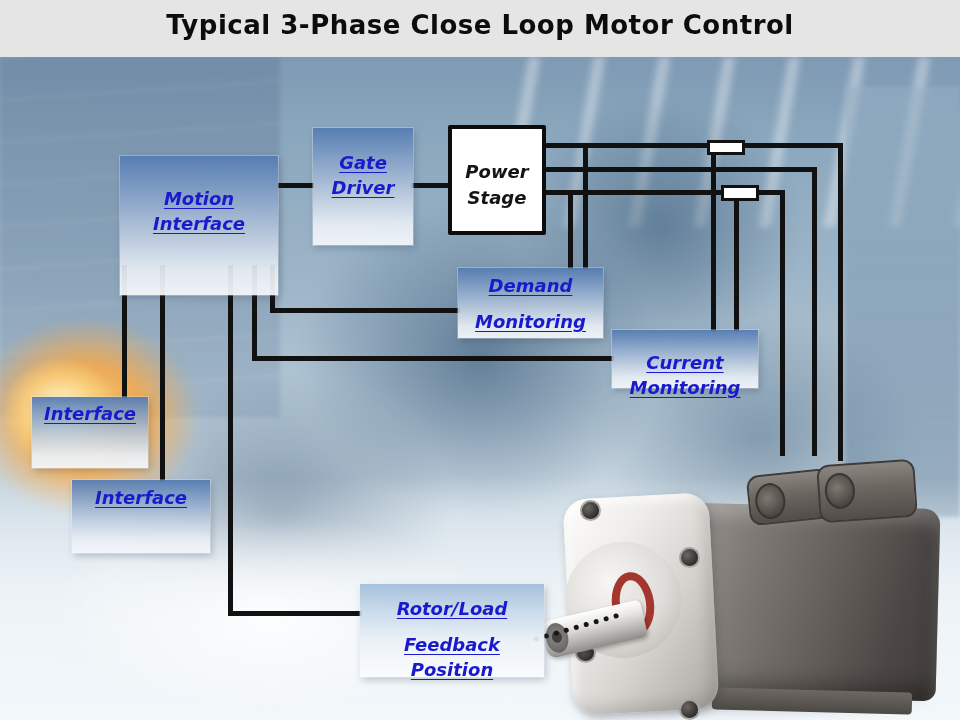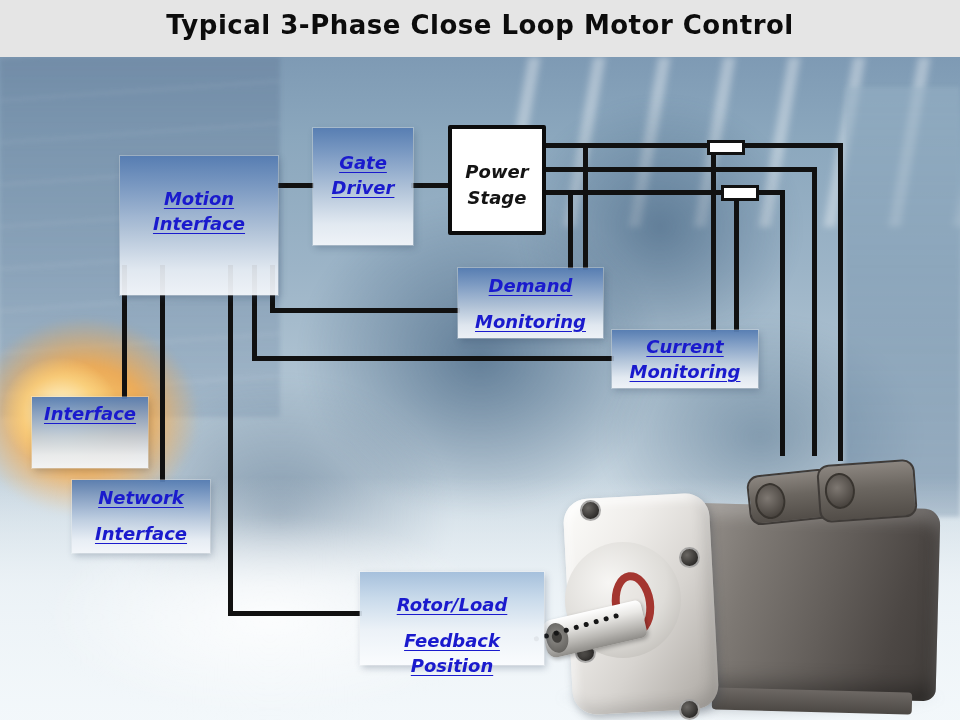--- a/index.html
+++ b/index.html
@@ -172,33 +172,32 @@
   <div class="blk" style="left:313px;top:128px;width:100px;height:117px;padding-top:22px;">
     <div class="bl">Gate</div>
     <div class="bl">Driver</div>
   </div>
 
   <div class="blk" style="left:458px;top:268px;width:145px;height:70px;padding-top:5px;">
     <div class="bl gap">Demand</div>
     <div class="bl">Monitoring</div>
   </div>
 
-  <div class="blk" style="left:612px;top:330px;width:146px;height:58px;padding-top:4px;">
+  <div class="blk" style="left:612px;top:330px;width:146px;height:58px;padding-top:20px;">
     <div class="bl">Current</div>
     <div class="bl">Monitoring</div>
   </div>
 
   <div class="blk" style="left:32px;top:397px;width:116px;height:71px;padding-top:4px;">
     <div class="bl">Interface</div>
   </div>
 
   <div class="blk" style="left:72px;top:480px;width:138px;height:73px;padding-top:5px;">
-    <div class="bl gap">Network</div>
     <div class="bl">Interface</div>
   </div>
 
-  <div class="blk blk--light" style="left:360px;top:572px;width:184px;height:93px;padding-top:20px;">
+  <div class="blk blk--light" style="left:360px;top:584px;width:184px;height:93px;padding-top:12px;">
     <div class="bl gap">Rotor/Load</div>
     <div class="bl">Feedback</div>
     <div class="bl">Position</div>
   </div>
 
 </div>
 
 </body></html>

